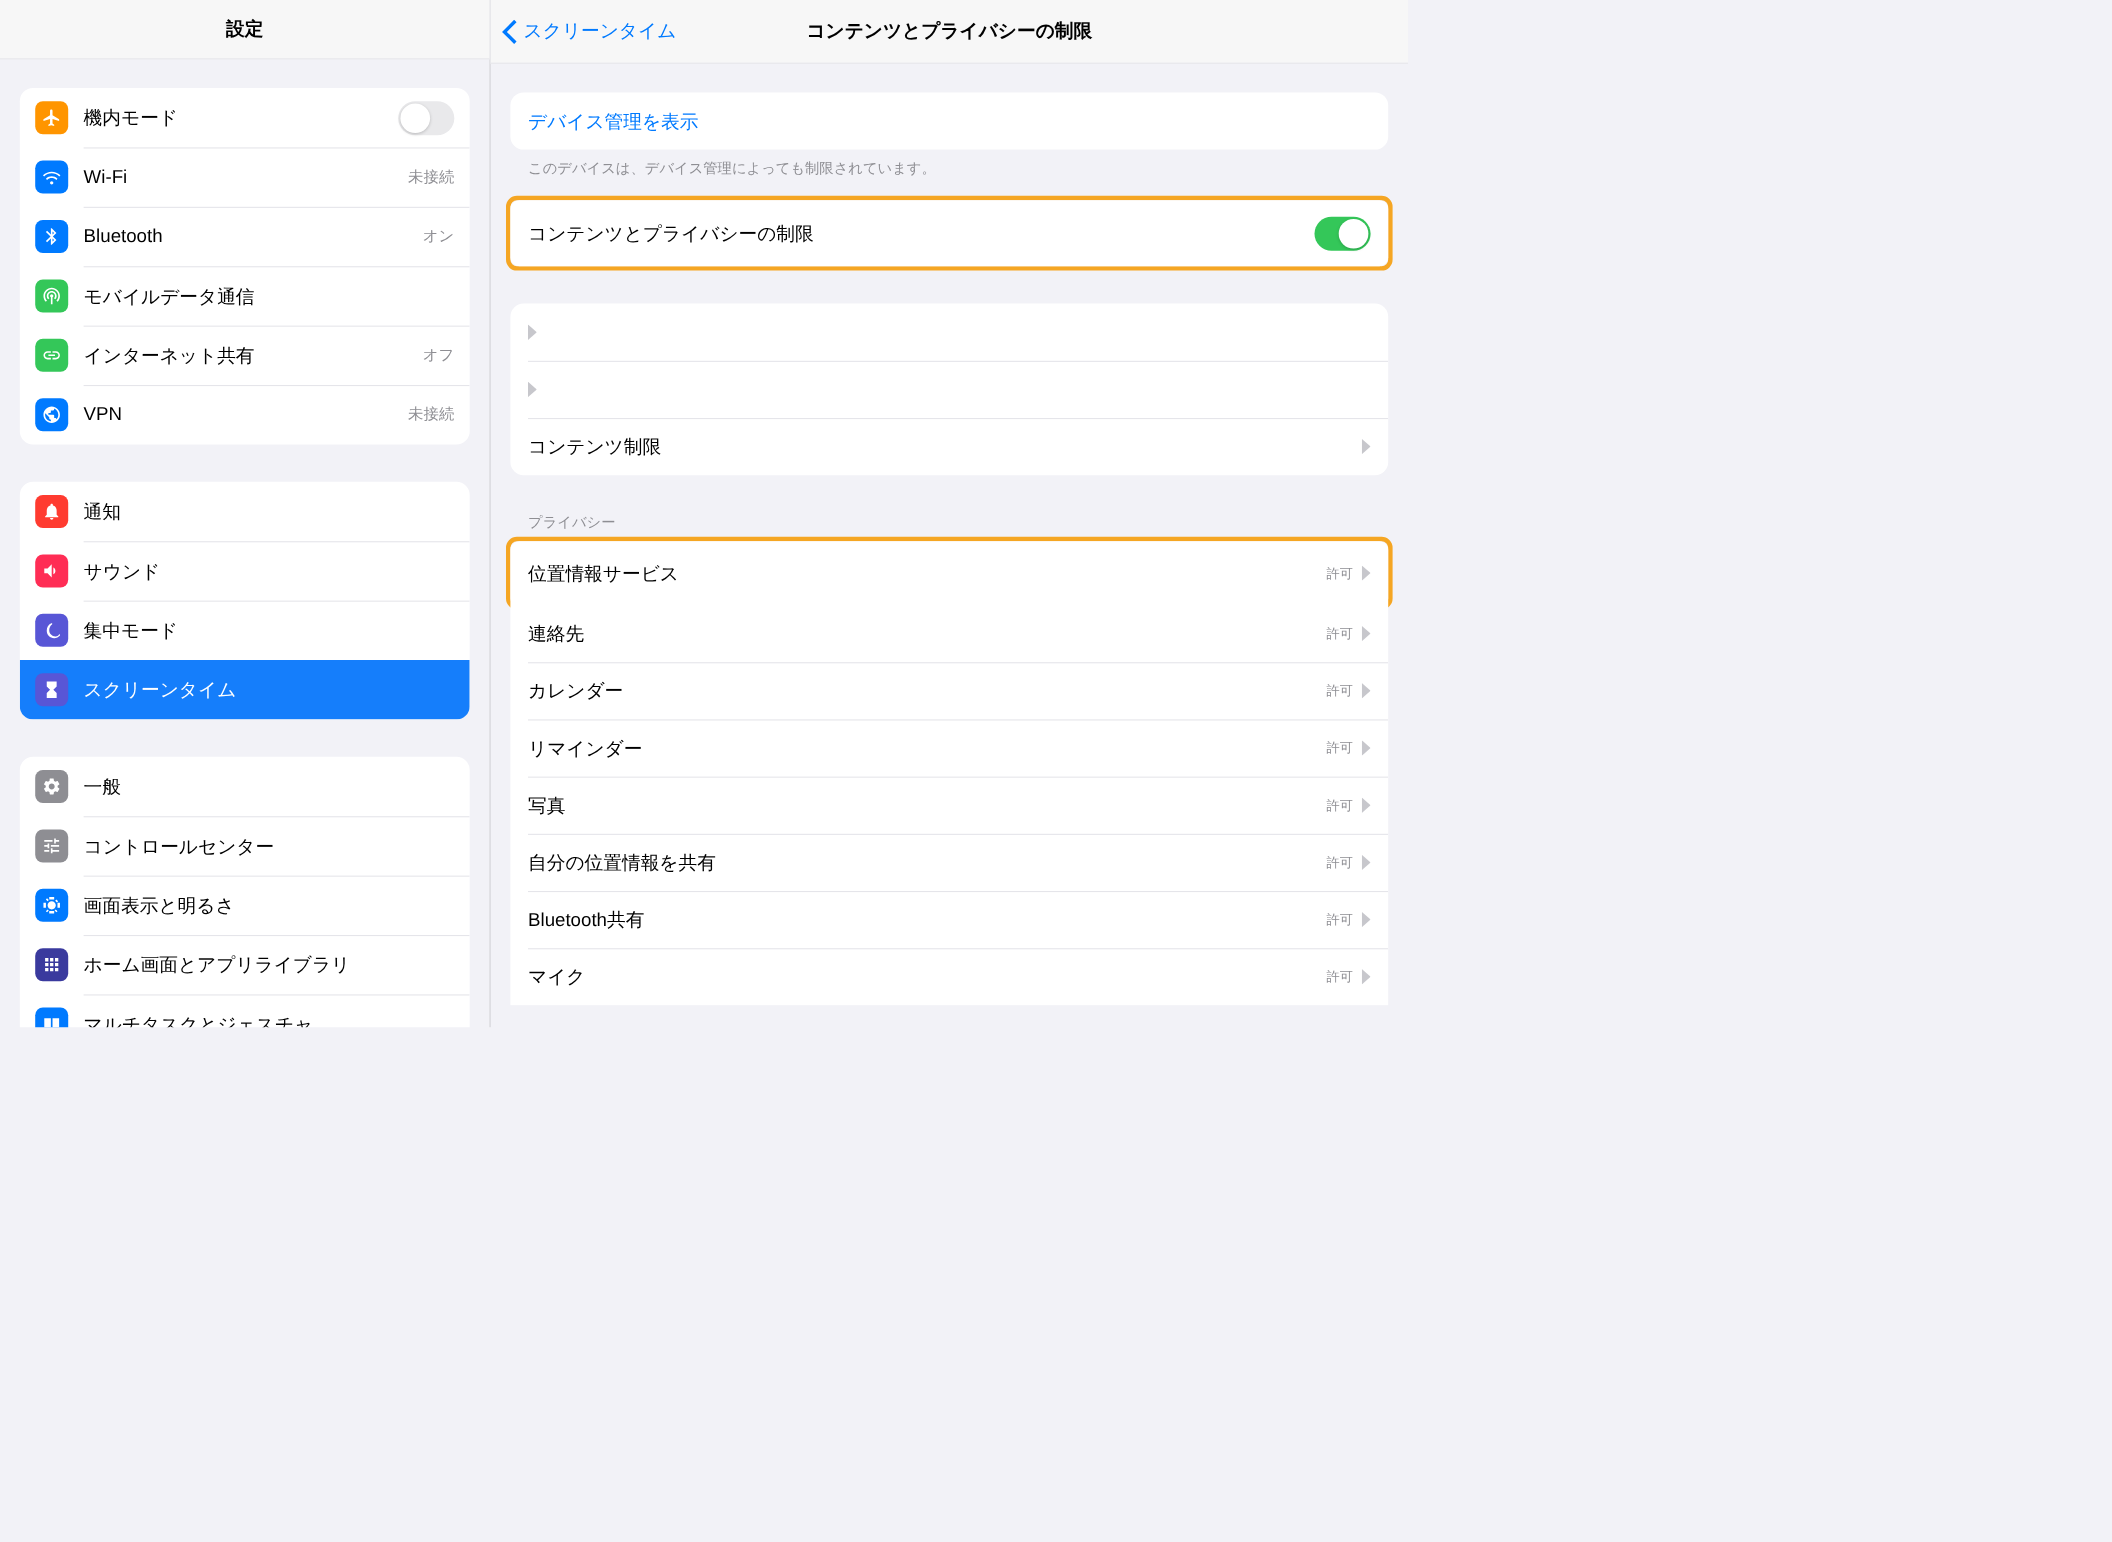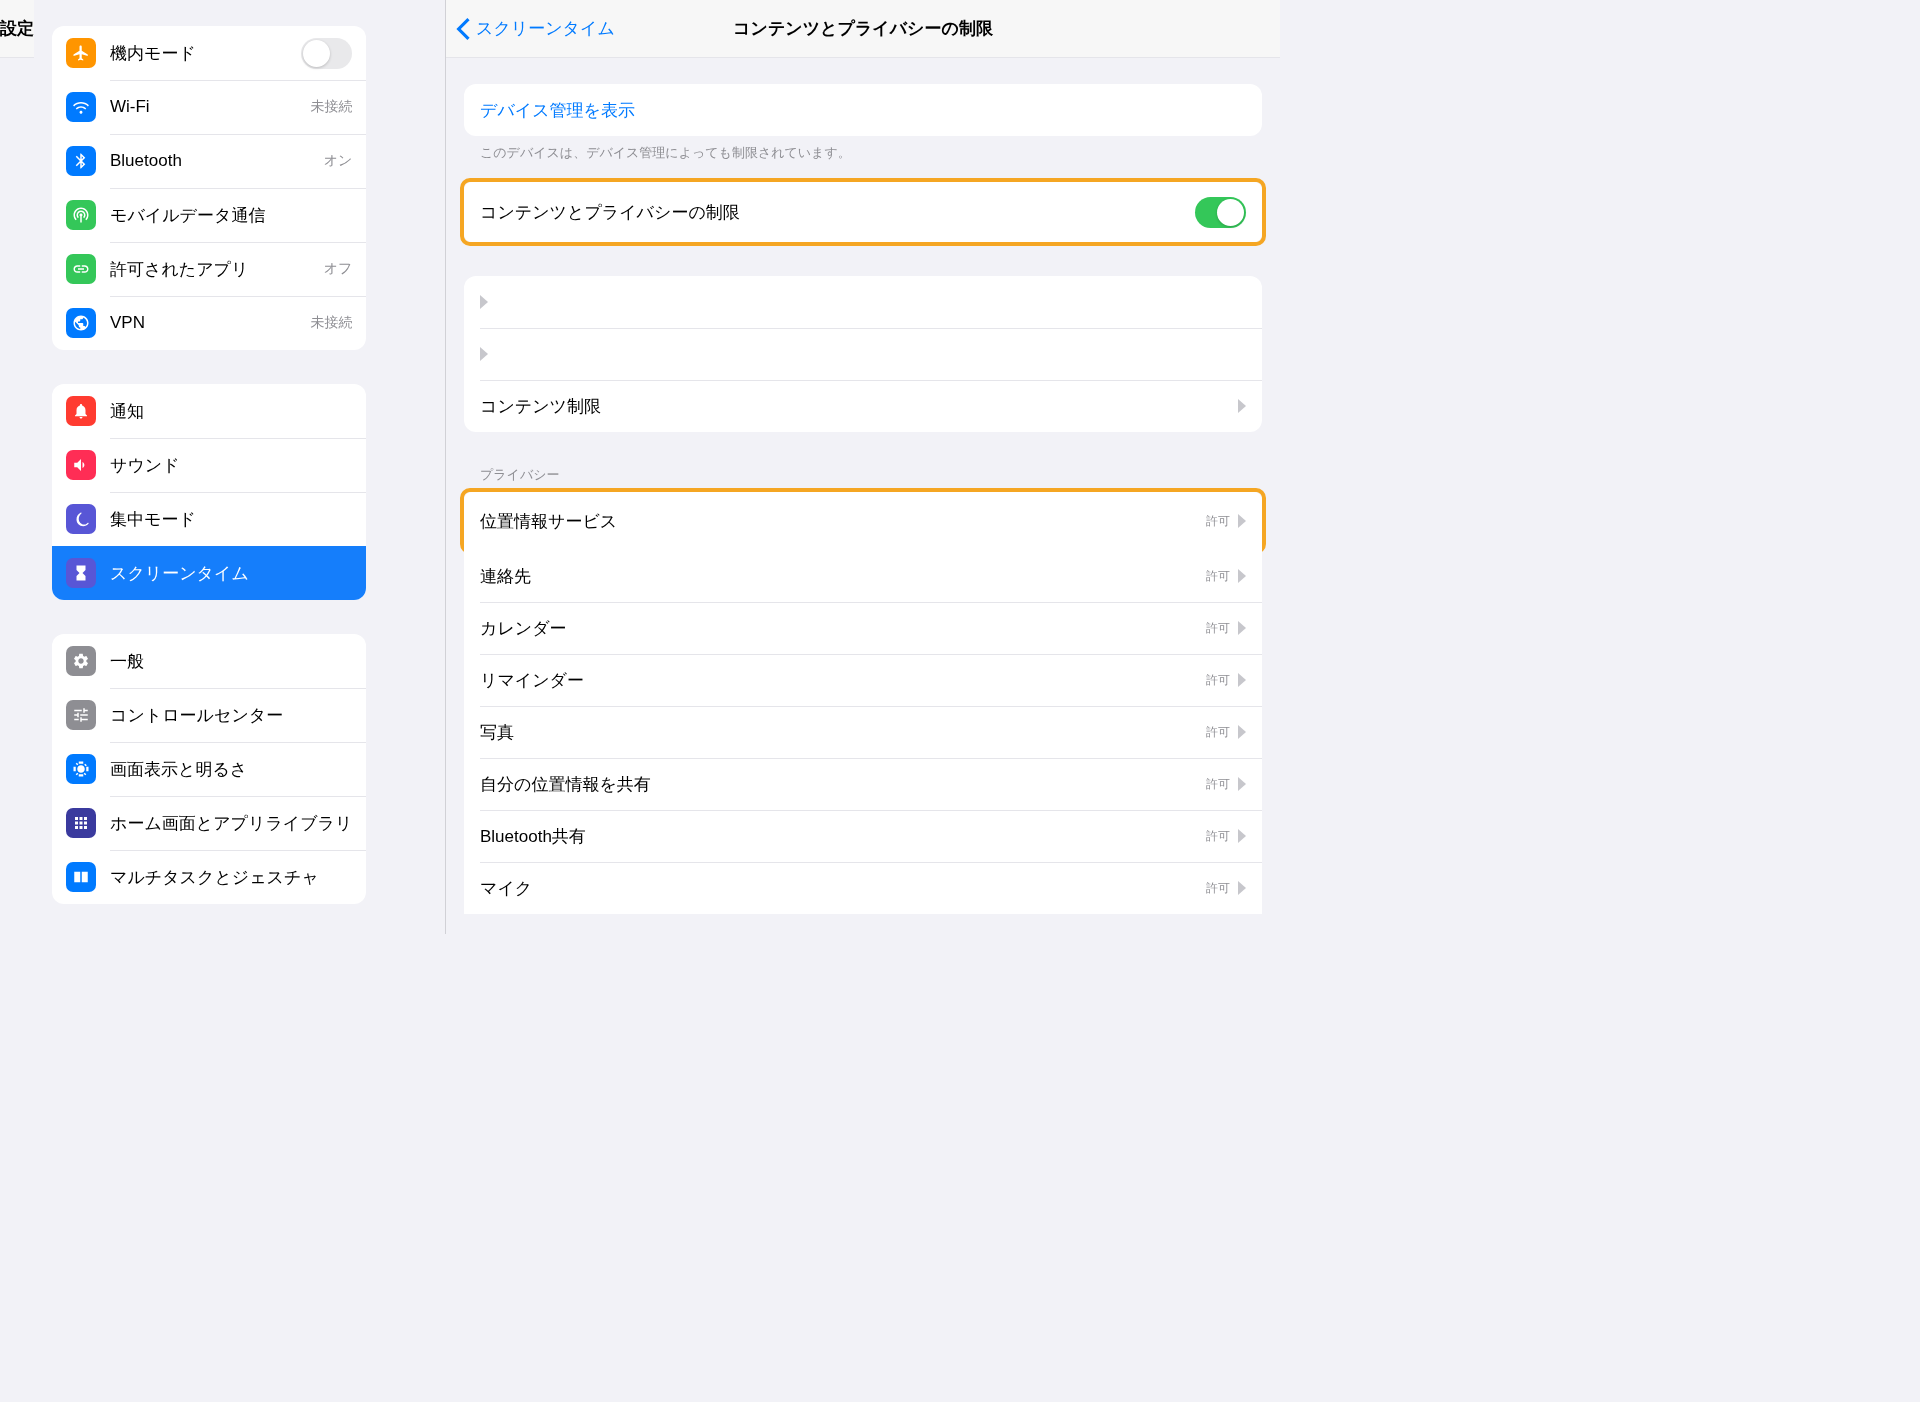--- a/index.html
+++ b/index.html
@@ -10,21 +10,21 @@
     height: 934px;
     overflow: hidden;
     display: flex;
   }
   
   .sidebar {
     width: 446px;
     background: #f2f2f7;
     border-right: 1px solid #d1d1d6;
     display: flex;
-    flex-direction: row;
+    flex-direction: column;
   }
   .sidebar-header {
     height: 58px;
     display: flex;
     align-items: center;
     justify-content: center;
     font-size: 17px;
     font-weight: 600;
     border-bottom: 1px solid #e5e5ea;
     background: #f7f7f7;
@@ -218,21 +218,21 @@
             </svg>
         </div>
         <span class="row-label">モバイルデータ通信</span>
       </div>
       <div class="row">
         <div class="icon" style="background:#34c759">
           <svg viewBox="0 0 24 24">
               <path d="M3.9 12c0-1.71 1.39-3.1 3.1-3.1h4V7H7c-2.76 0-5 2.24-5 5s2.24 5 5 5h4v-1.9H7c-1.71 0-3.1-1.39-3.1-3.1zM8 13h8v-2H8v2zm9-6h-4v1.9h4c1.71 0 3.1 1.39 3.1 3.1s-1.39 3.1-3.1 3.1h-4V17h4c2.76 0 5-2.24 5-5s-2.24-5-5-5z"></path>
             </svg>
         </div>
-        <span class="row-label">許可されたアプリ</span>
+        <span class="row-label">インターネット共有</span>
         <span class="row-value">オフ</span>
       </div>
       <div class="row">
         <div class="icon" style="background:#007aff">
           <svg viewBox="0 0 24 24">
               <path d="M12 2C6.48 2 2 6.48 2 12s4.48 10 10 10 10-4.48 10-10S17.52 2 12 2zm-1 17.93c-3.95-.49-7-3.85-7-7.93 0-.62.08-1.21.21-1.79L9 15v1c0 1.1.9 2 2 2v1.93zm6.9-2.54c-.26-.81-1-1.39-1.9-1.39h-1v-3c0-.55-.45-1-1-1H8v-2h2c.55 0 1-.45 1-1V7h2c1.1 0 2-.9 2-2v-.41c2.93 1.19 5 4.06 5 7.41 0 2.08-.8 3.97-2.1 5.39z"></path>
             </svg>
         </div>
         <span class="row-label">VPN</span>
         <span class="row-value">未接続</span>

